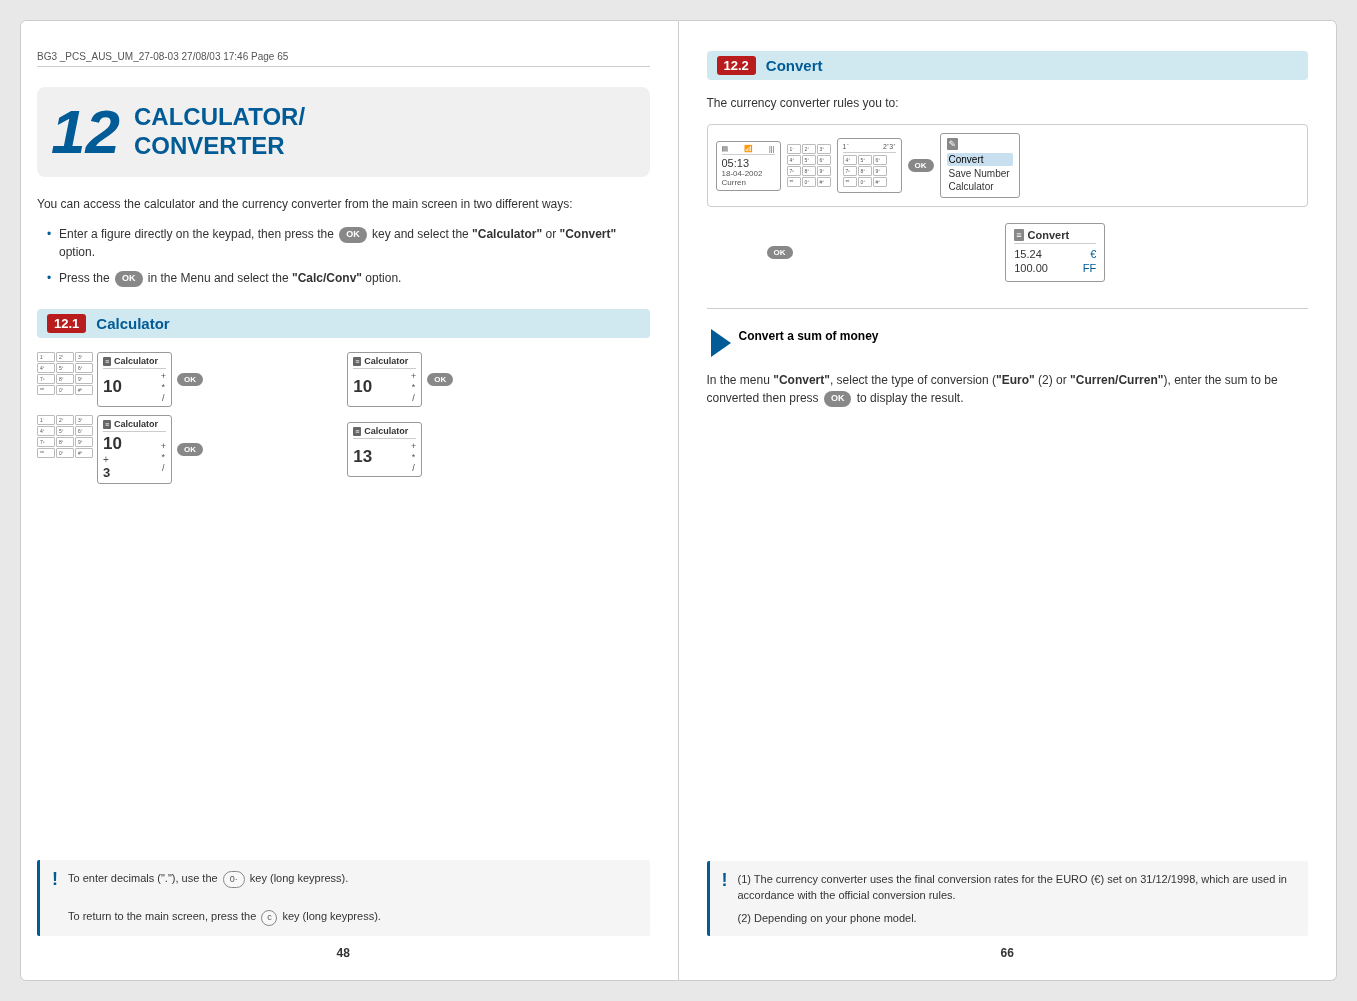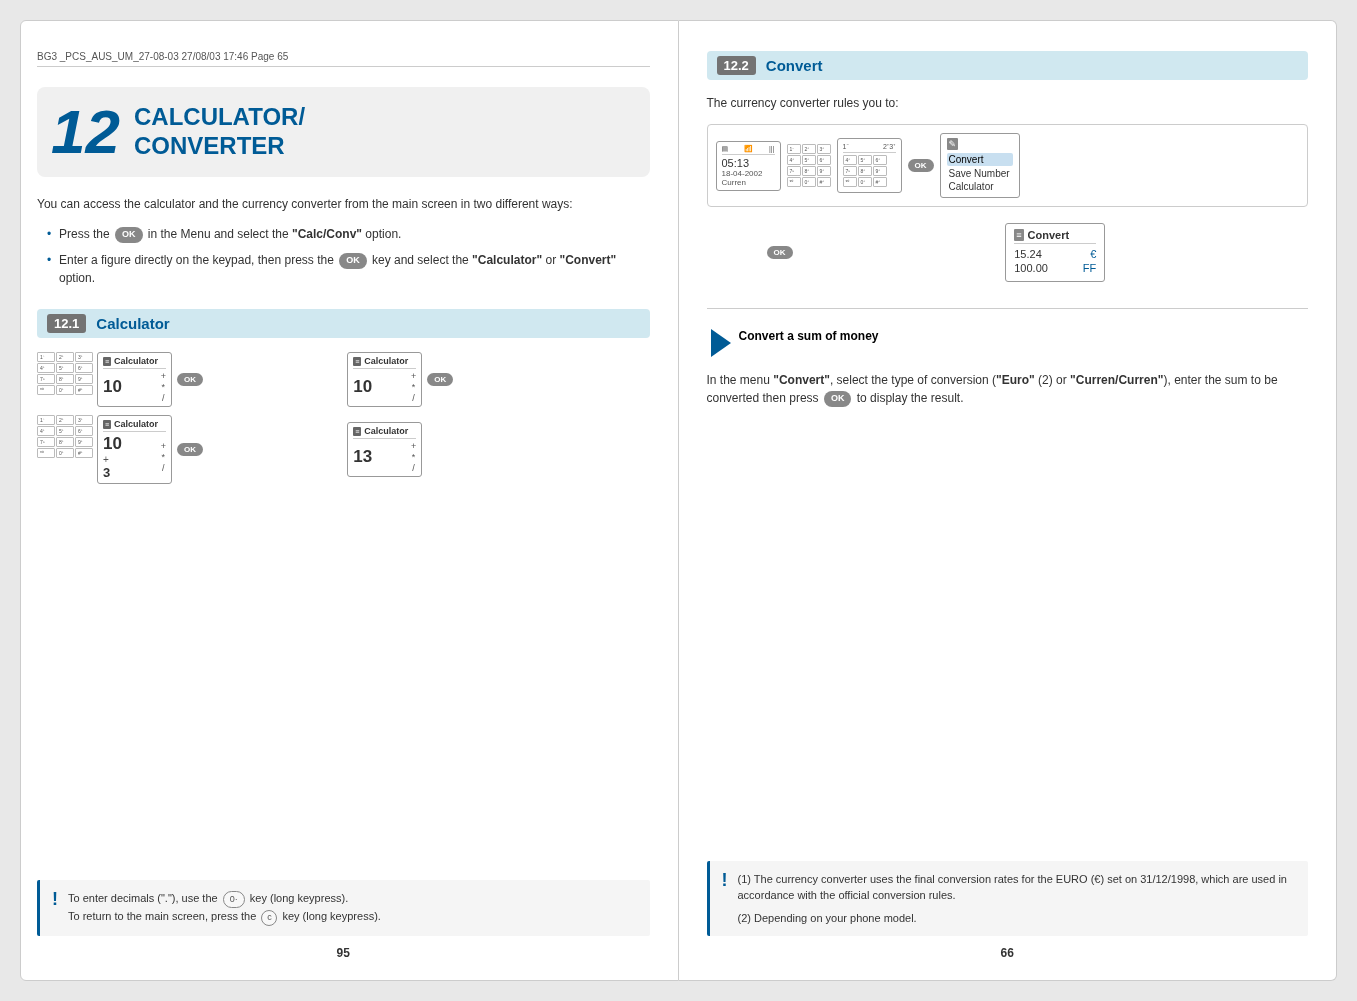--- a/index.html
+++ b/index.html
@@ -87,21 +87,21 @@
       display: flex;
       align-items: center;
       gap: 10px;
       background: #d0e8f0;
       padding: 5px 10px;
       border-radius: 4px;
       margin-bottom: 14px;
     }
 
     .section-number {
-      background: #737373;
+      background: #b91c1c;
       color: white;
       font-weight: bold;
       font-size: 13px;
       padding: 2px 7px;
       border-radius: 3px;
     }
 
     .section-title {
       font-size: 15px;
       font-weight: bold;
@@ -437,27 +437,27 @@
       <div>
         <div class="chapter-title">CALCULATOR/</div>
         <div class="chapter-title">CONVERTER</div>
       </div>
     </div>
 
     <div class="body-text">You can access the calculator and the currency converter from the main screen in two different ways:</div>
 
     <ul class="bullet-list">
       <li>
-        Press the <span class="ok-btn-inline">OK</span>
-        in the Menu and select the <strong>"Calc/Conv"</strong> option.
-      </li>
-      <li>
         Enter a figure directly on the keypad, then press the
         <span class="ok-btn-inline">OK</span>
         key and select the <strong>"Calculator"</strong> or <strong>"Convert"</strong> option.
+      </li>
+      <li>
+        Press the <span class="ok-btn-inline">OK</span>
+        in the Menu and select the <strong>"Calc/Conv"</strong> option.
       </li>
     </ul>
 
     <div class="section-heading">
       <span class="section-number">12.1</span>
       <span class="section-title">Calculator</span>
     </div>
 
     <div class="calc-screens-container">
 
@@ -578,29 +578,29 @@
     </div>
 
     <div class="note-box" style="margin-top:auto;">
       <div class="note-icon">!</div>
       <div class="note-text">
         <div>
           To enter decimals ("."), use the
           <span class="special-key">0·</span>
           key (long keypress).
         </div>
-        <div style="margin-top:0;">
+        <div style="margin-top:20px;">
           To return to the main screen, press the
           <span class="c-key">c</span>
           key (long keypress).
         </div>
       </div>
     </div>
 
-    <div class="page-number">95</div>
+    <div class="page-number">48</div>
   </div>
 
   <div class="right-page">
 
     <div class="section-heading">
       <span class="section-number">12.2</span>
       <span class="section-title">Convert</span>
     </div>
 
     <div class="body-text">The currency converter rules you to:</div>

